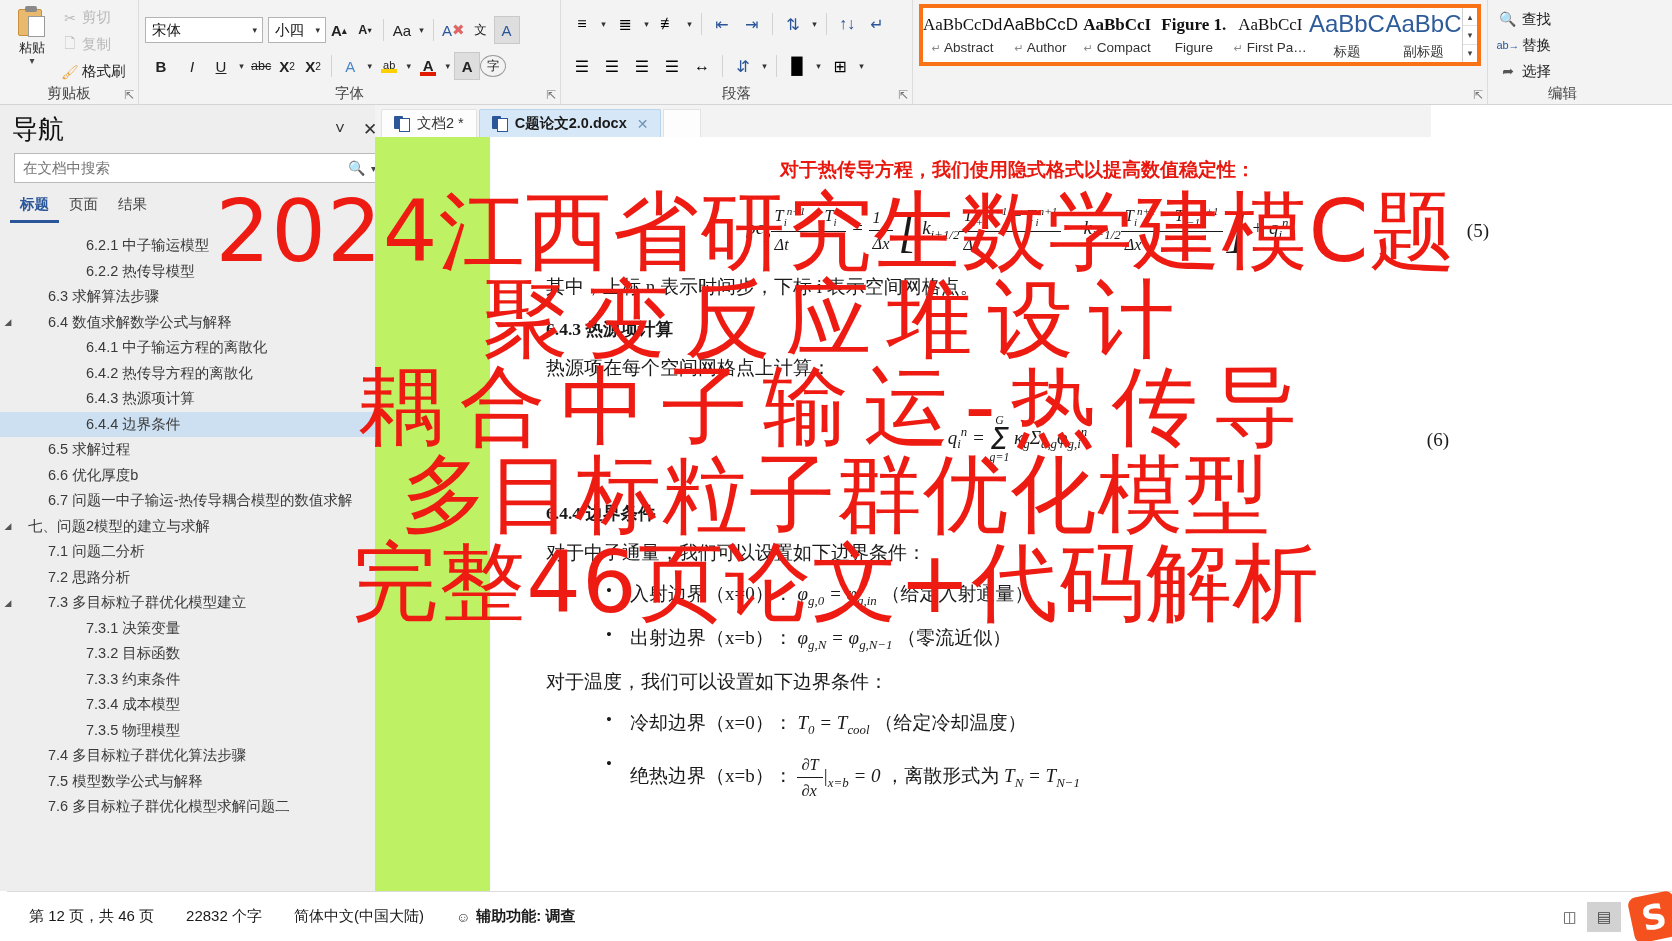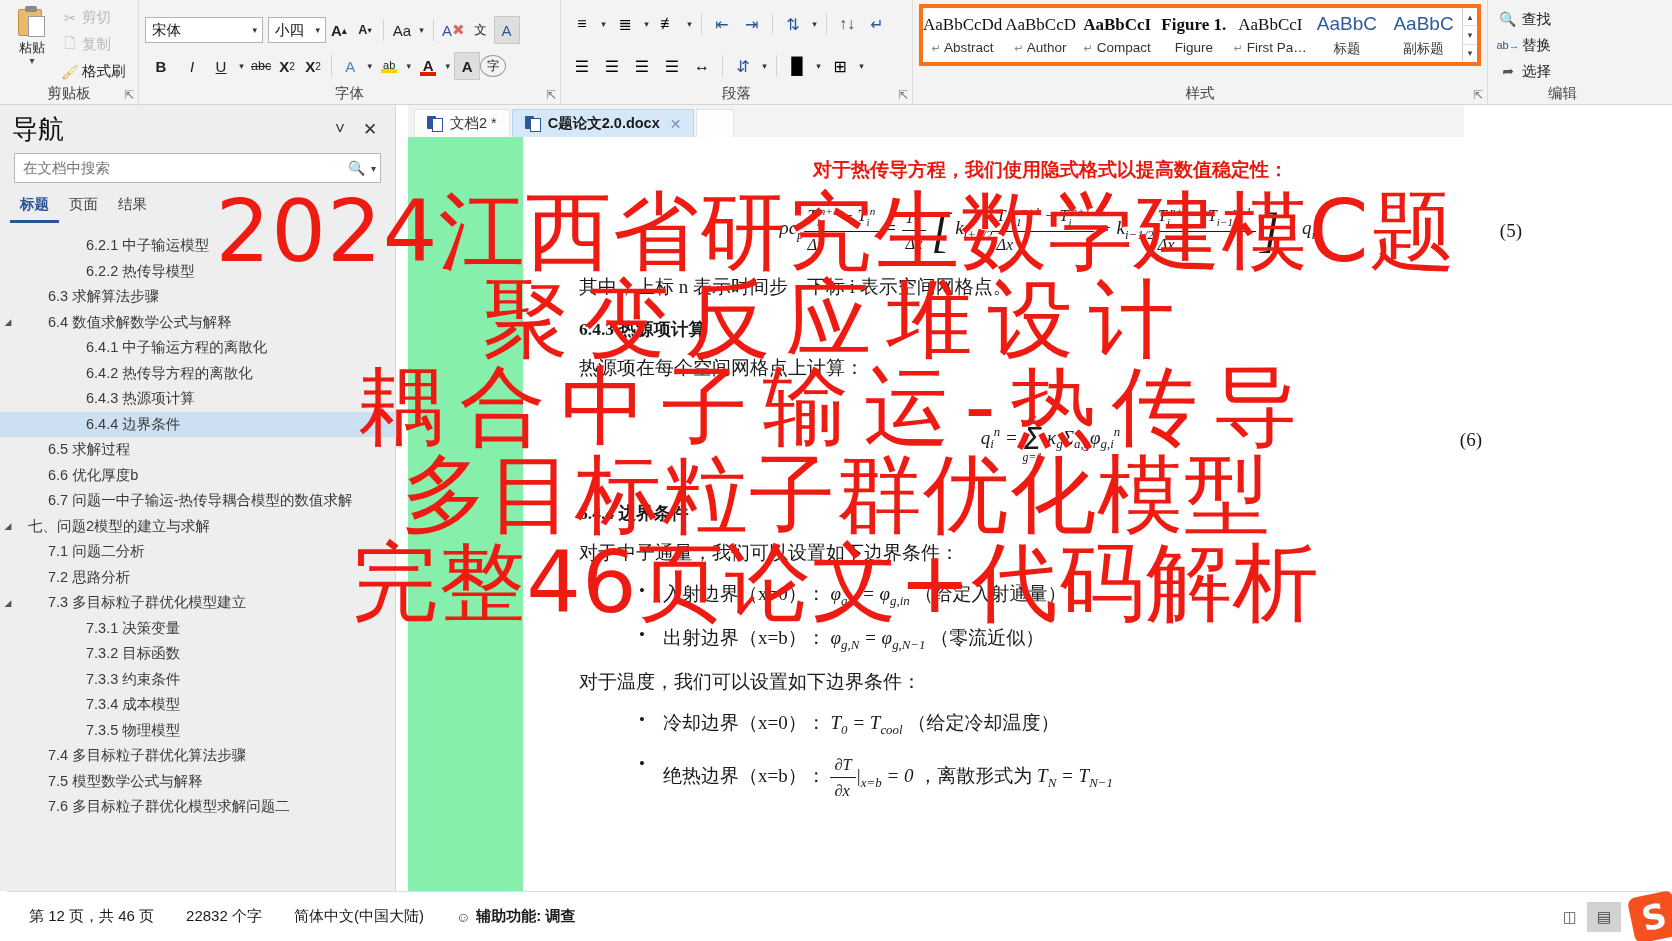--- a/index.html
+++ b/index.html
@@ -88,21 +88,21 @@
   #g-styles { width: 575px; }
   .gallery {
     display: flex; border: 4px solid #f97316; background: #fff; height: 62px;
     margin-top: 4px;
   }
   .style-cell {
     width: 86px; display: flex; flex-direction: column; align-items: center;
     justify-content: center; cursor: default;
   }
   .style-prev { font-size: 17px; color: #111; white-space: nowrap; font-family: "Liberation Serif", serif;}
-  .style-prev.big { font-size: 19px; color: #2e5b9a; font-family: "Liberation Sans", sans-serif; }
+  .style-prev.big { font-size: 24px; color: #2e5b9a; font-family: "Liberation Sans", sans-serif; }
   .style-prev.bold { font-weight: bold; }
   .style-name { font-size: 13.5px; color: #333; margin-top: 5px; white-space: nowrap; }
   .pilcrow { color: #8a8a8a; font-size: 11px; }
   .gal-scroll { width: 17px; border-left: 1px solid #d0d0d0; display: flex; flex-direction: column; }
   .gal-scroll div { flex: 1; display: flex; align-items: center; justify-content: center; font-size: 9px; color: #444; border-bottom: 1px solid #e3e3e3;}
 
   
   #g-edit { width: 150px; }
   .edit-item { display: flex; align-items: center; height: 26px; font-size: 14.5px; color: #222; cursor: default; }
   .edit-ico { width: 28px; text-align: center; color: #2a5699; font-size: 14px; }
@@ -130,22 +130,22 @@
   .nav-row { height: 25.5px; display: flex; align-items: center; font-size: 14.5px; color: #3a3a3a; cursor: default; white-space: nowrap; }
   .nav-row.sel { background: #cde0f2; }
   .nav-tri { width: 16px; text-align: center; font-size: 9px; color: #555; }
   .nav-tri.blank { color: transparent; }
   .lvl1 { padding-left: 12px; }
   .lvl2 { padding-left: 32px; }
   .lvl3 { padding-left: 70px; }
 
   
   #docarea {
-    position: absolute; left: 408px; top: 105px; width: 1056px; height: 786px;
-    background: #86efac;
+    position: absolute; left: 375px; top: 105px; width: 1056px; height: 786px;
+    background: #bef264;
   }
   #tabbar { height: 32px; background: #f3f3f3; display: flex; align-items: flex-end; padding-left: 6px; }
   .doctab {
     height: 28px; display: flex; align-items: center; padding: 0 12px; font-size: 14.5px;
     color: #333; background: #fdfdfd; border: 1px solid #e2e2e2; border-bottom: none; margin-right: 2px;
     cursor: default; border-radius: 2px 2px 0 0;
   }
   .doctab.active { background: #d6e7f7; color: #1a1a1a; font-weight: bold; border-color: #b9d4ec; }
   .tab-ico {
     width: 15px; height: 15px; margin-right: 8px; position: relative; flex: none;
@@ -378,21 +378,21 @@
     <div class="rgroup-dlg">⇱</div>
   </div>
 
   <div class="rgroup" id="g-styles">
     <div class="gallery">
       <div class="style-cell">
         <div class="style-prev">AaBbCcDd</div>
         <div class="style-name"><span class="pilcrow">↵</span> <span>Abstract</span></div>
       </div>
       <div class="style-cell">
-        <div class="style-prev" style="font-family:Liberation Serif, serif;">AaBbCcD</div>
+        <div class="style-prev" style="font-family:Liberation Sans, sans-serif;">AaBbCcD</div>
         <div class="style-name"><span class="pilcrow">↵</span> <span>Author</span></div>
       </div>
       <div class="style-cell">
         <div class="style-prev bold">AaBbCcI</div>
         <div class="style-name"><span class="pilcrow">↵</span> <span>Compact</span></div>
       </div>
       <div class="style-cell">
         <div class="style-prev bold">Figure 1.</div>
         <div class="style-name"><span>Figure</span></div>
       </div>
@@ -407,21 +407,20 @@
       <div class="style-cell">
         <div class="style-prev big">AaBbC</div>
         <div class="style-name"><span>副标题</span></div>
       </div>
       <div class="gal-scroll">
         <div>▴</div>
         <div>▾</div>
         <div style="border-bottom:none;">▾</div>
       </div>
     </div>
-    <div class="rgroup-label">样式</div>
     <div class="rgroup-dlg">⇱</div>
   </div>
 
   <div class="rgroup" id="g-edit">
     <div style="padding-top:6px;">
       <div class="edit-item">
         <span class="edit-ico">🔍</span>
         <span>查找</span>
       </div>
       <div class="edit-item">

